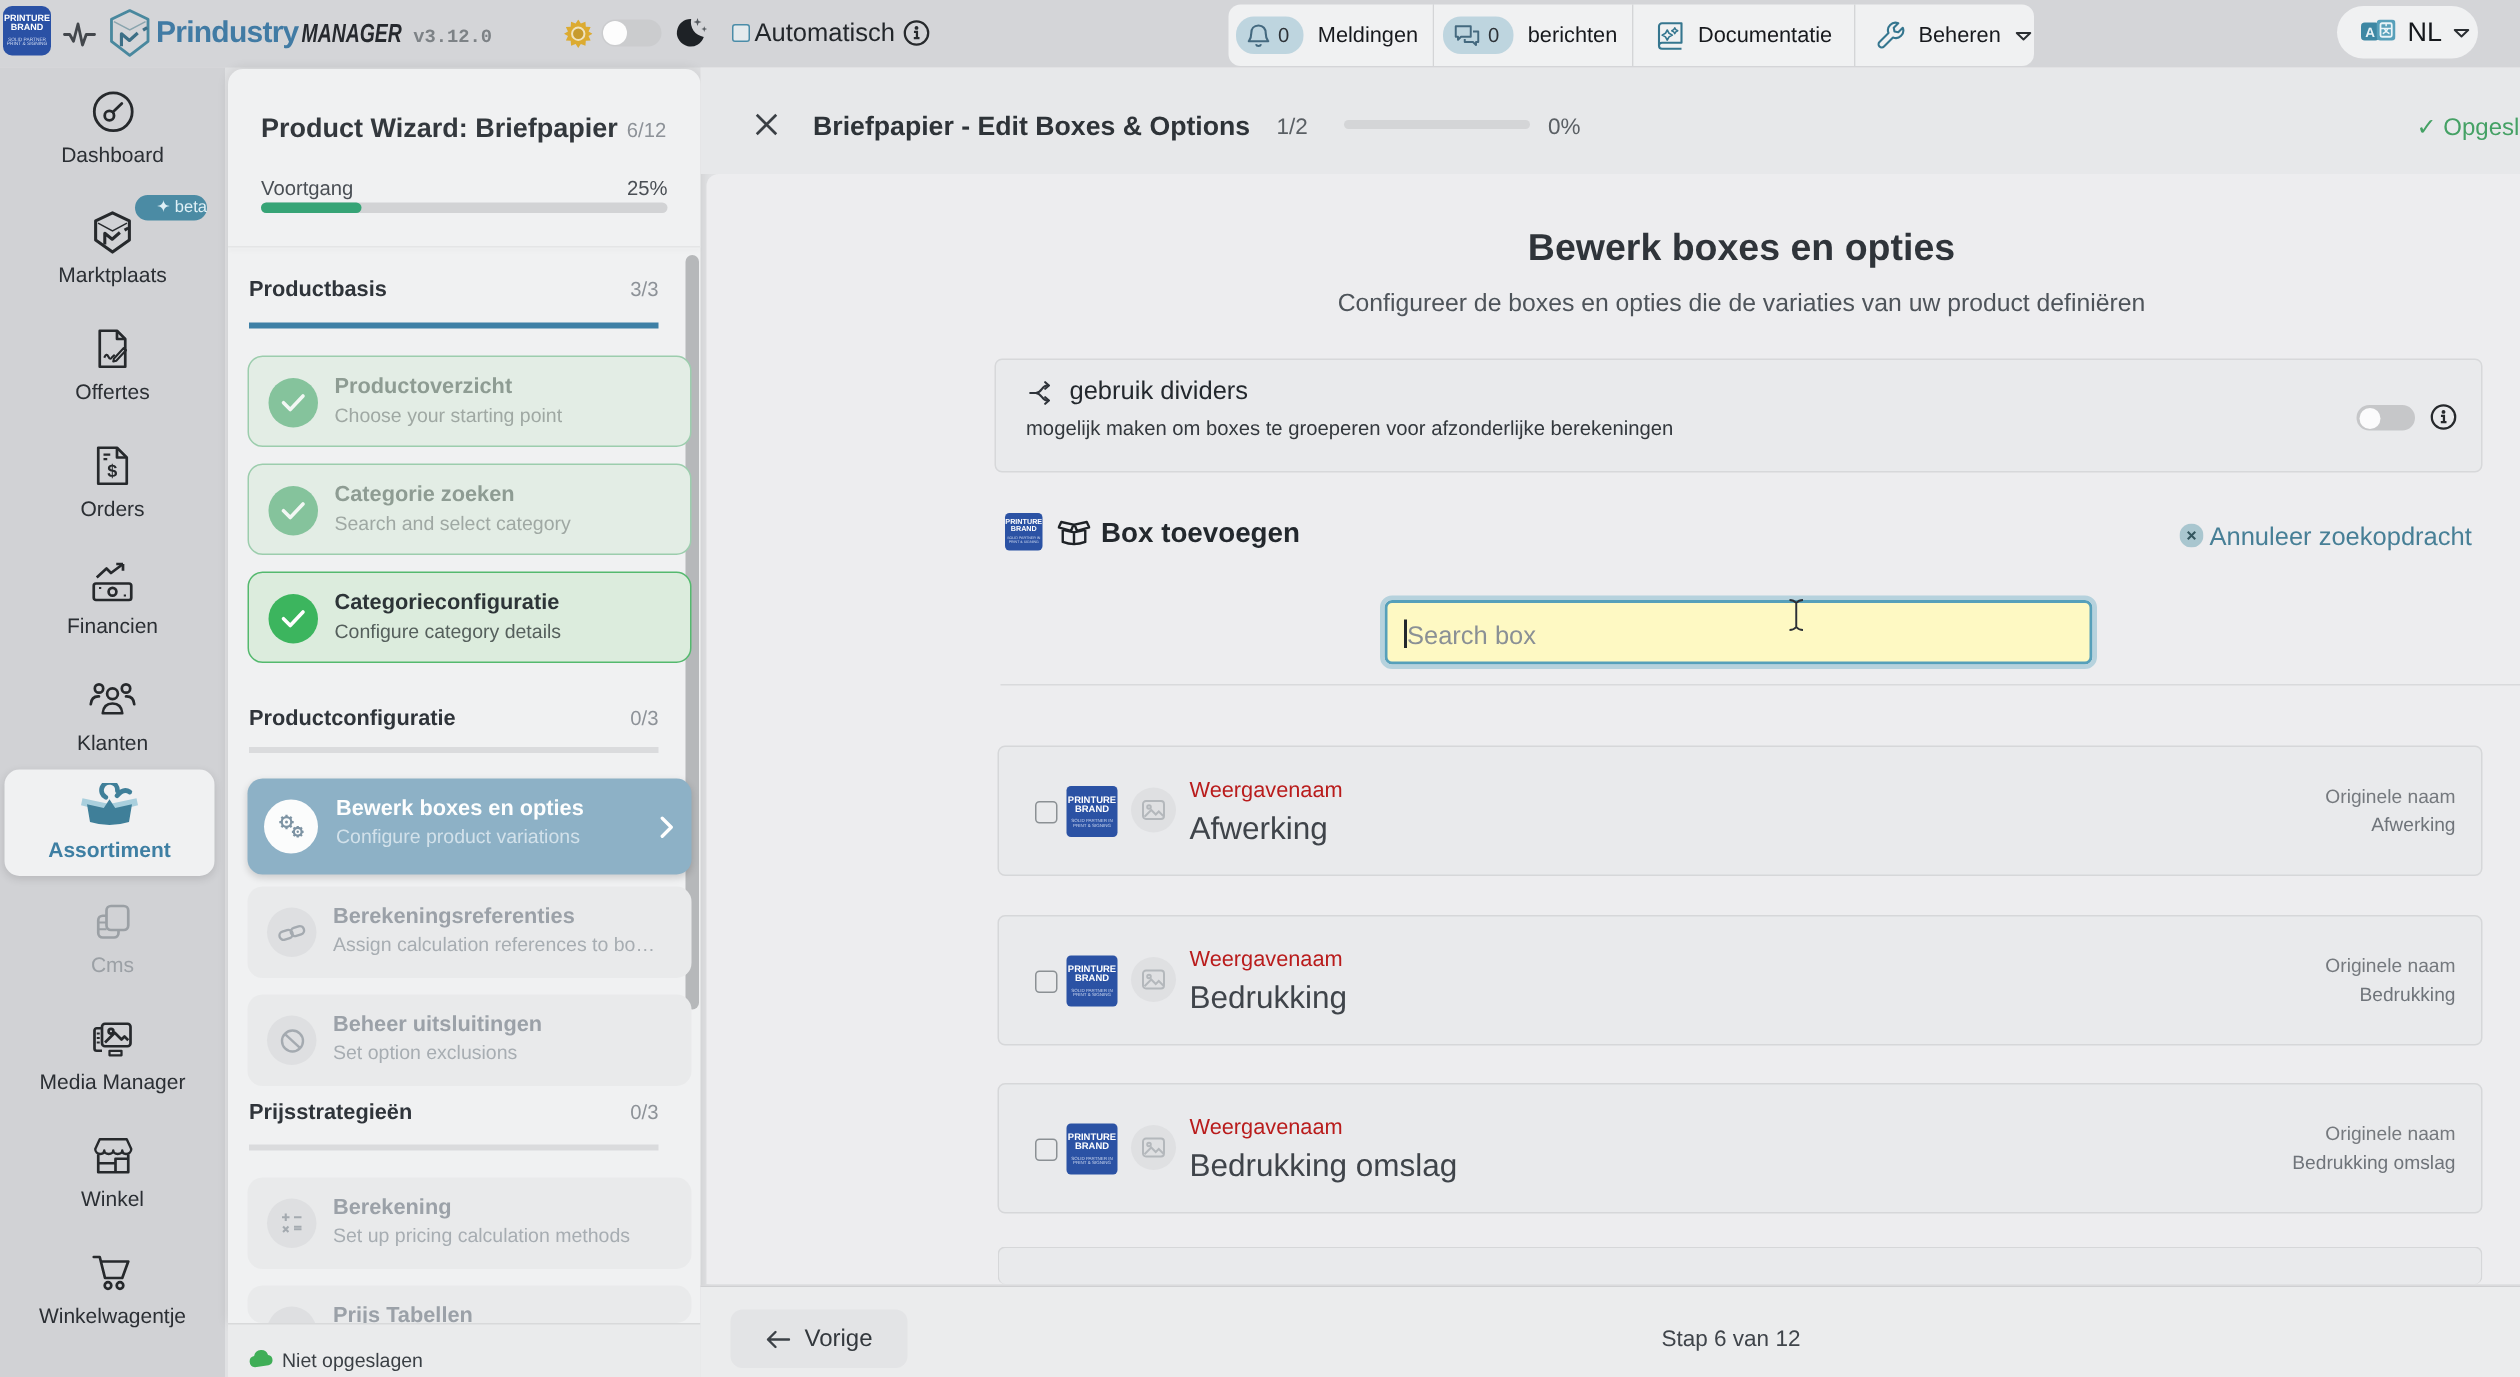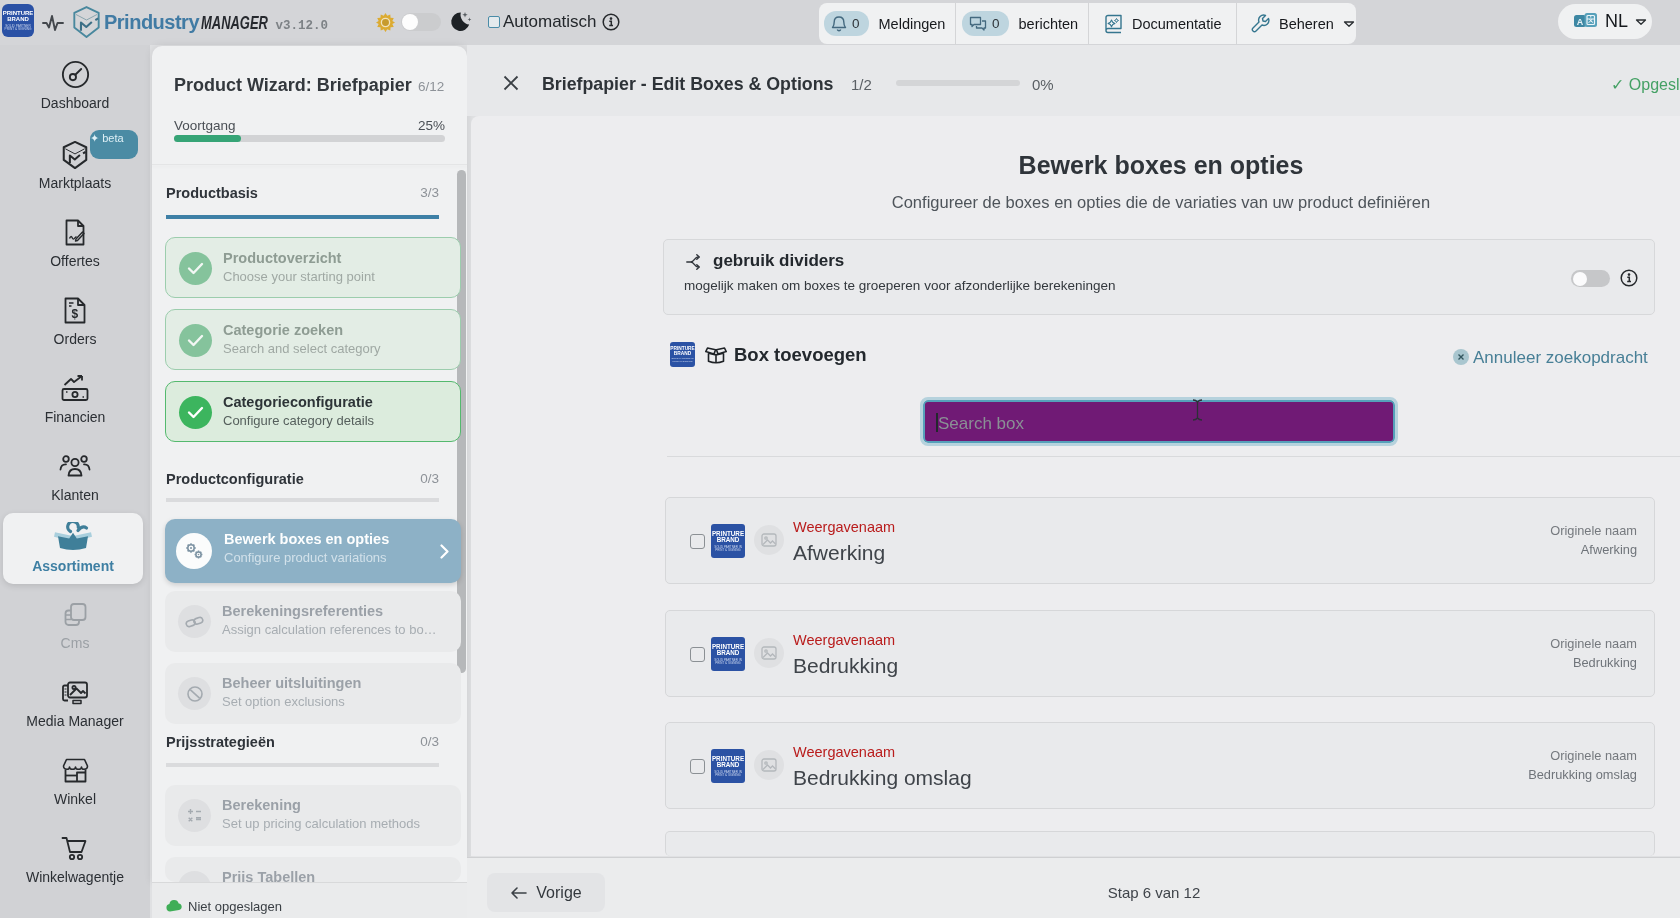--- a/index.html
+++ b/index.html
@@ -31,21 +31,21 @@
 #nlpill .nl { font-size:18px; color:#15181c; margin:0 6px 0 8px; }
 
 
 #sidebar { position:absolute; left:0; top:45px; width:150px; height:873px; background:#d1d2d5; }
 .snav { position:absolute; left:0; width:150px; text-align:center; color:#24282d; }
 .snav .ic { height:29px; display:flex; justify-content:center; align-items:center; }
 .snav .tx { font-size:14px; margin-top:6px; color:#2b2f34; }
 .snav.dis .tx { color:#9ba0a5; }
 #activecard { position:absolute; left:3px; top:513px; width:140px; height:71px; background:#f0f1f2; border-radius:10px; box-shadow:0 2px 6px rgba(0,0,0,.12); }
 #activecard .tx { font-size:14px; font-weight:bold; color:#3e7fa3; margin-top:6px; text-align:center; }
-#beta { position:absolute; left:90px; top:85px; width:48px; height:29px; background:#4b8ba4; border-radius:9px; color:#dff0f6; font-size:11px; text-align:left; line-height:16px; }
+#beta { position:absolute; left:90px; top:85px; width:48px; height:17px; background:#4b8ba4; border-radius:9px; color:#dff0f6; font-size:11px; text-align:right; line-height:16px; }
 
 
 #wizard { position:absolute; left:152px; top:46px; width:315px; height:836px; background:#f0f1f2; border-radius:10px 10px 0 0; box-shadow:0 0 8px rgba(0,0,0,.10); }
 #wiztitle { position:absolute; left:22px; top:29px; font-size:18px; font-weight:bold; color:#33383d; }
 #wiztitle .frac { font-size:13.5px; font-weight:normal; color:#8d9298; margin-left:6px; letter-spacing:0; }
 #voortgang { position:absolute; left:22px; top:72px; width:271px; font-size:13.5px; color:#4a4f55; }
 #voortgang .pct { float:right; }
 #wizbar { position:absolute; left:22px; top:89px; width:271px; height:7px; border-radius:4px; background:#d2d3d5; }
 #wizbar .fill { width:67px; height:7px; border-radius:4px; background:#36a476; }
 #wizdiv { position:absolute; left:0; top:118px; width:315px; height:1px; background:#e4e5e6; box-shadow:0 2px 3px rgba(0,0,0,.05); }
@@ -81,29 +81,29 @@
 #mclose { position:absolute; left:503px; top:75px; width:16px; height:16px; }
 #mtitle { position:absolute; left:542px; top:74px; font-size:17.8px; font-weight:bold; color:#2e3338; }
 #mfrac { position:absolute; left:851px; top:76px; font-size:15px; color:#5a5f64; }
 #mbar { position:absolute; left:896px; top:80px; width:124px; height:6px; border-radius:3px; background:#d4d5d7; }
 #mpct { position:absolute; left:1032px; top:76px; font-size:15px; color:#5a5f64; }
 #msaved { position:absolute; left:1611px; top:75px; font-size:16px; color:#45a165; white-space:nowrap; }
 #mpanel { position:absolute; left:471px; top:116px; width:1380px; height:740px; background:#ededef; border-radius:8px 0 0 0; }
 #h1 { position:absolute; left:471px; top:151px; width:1380px; text-align:center; font-size:25px; font-weight:bold; color:#2f343a; }
 #h2 { position:absolute; left:471px; top:193px; width:1380px; text-align:center; font-size:16.5px; color:#4e545a; }
 #divcard { position:absolute; left:663px; top:239px; width:992px; height:76px; background:#e9eaec; border:1px solid #d7d8da; border-radius:5px; }
-#divcard .t1 { position:absolute; left:49px; top:11px; font-size:17px; font-weight:bold; color:#23282d; }
+#divcard .t1 { position:absolute; left:49px; top:11px; font-size:17px; font-weight:normal; color:#23282d; }
 #divcard .t2 { position:absolute; left:20px; top:38px; font-size:13.5px; color:#33383d; }
 #divtoggle { position:absolute; left:907px; top:30px; width:39px; height:17px; border-radius:9px; background:#c6c7c9; }
 #divtoggle .knob { position:absolute; left:1.5px; top:1.5px; width:14px; height:14px; border-radius:7px; background:#fbfbfc; }
 #boxrow { position:absolute; left:670px; top:342px; height:26px; }
 #btlabel { position:absolute; left:734px; top:344px; font-size:18.5px; font-weight:bold; color:#23282d; }
 #annuleer { position:absolute; left:1453px; top:348px; }
 #annuleer .txt { position:absolute; left:20px; top:0px; font-size:17px; color:#477f96; white-space:nowrap; }
-#searchbox { position:absolute; left:923px; top:400px; width:472px; height:43px; border:2px solid #56a0ba; outline:3px solid #b6d2dd; border-radius:5px; background:#701a75; }
+#searchbox { position:absolute; left:923px; top:400px; width:472px; height:43px; border:2px solid #56a0ba; outline:3px solid #b6d2dd; border-radius:5px; background:#fef9c3; }
 #searchbox .ph { position:absolute; left:13px; top:12px; font-size:17px; color:#8a9095; }
 #searchbox .caret { position:absolute; left:11px; top:11px; width:1.5px; height:19px; background:#23282d; }
 #hdiv2 { position:absolute; left:667px; top:456px; width:1013px; height:1px; background:#d9dadc; }
 .brow { position:absolute; left:665px; width:990px; height:87px; background:#e9eaec; border:1px solid #d6d7d9; border-radius:5px; }
 .brow .chk { position:absolute; left:24px; top:36px; width:15px; height:15px; border:1.5px solid #8b9094; border-radius:3px; }
 .brow .plogo { position:absolute; left:45px; top:26px; width:34px; height:34px; background:#2b52a4; border-radius:3px; color:#fff; text-align:center; padding-top:7px; }
 .brow .plogo .l1 { font-size:6.3px; font-weight:bold; line-height:6.2px; }
 .brow .plogo .l2 { font-size:3px; line-height:3.4px; margin-top:2.5px; color:#cdd8ef; }
 .brow .imgc { position:absolute; left:88px; top:27px; width:30px; height:30px; border-radius:50%; background:#dfe0e2; display:flex; align-items:center; justify-content:center; }
 .brow .wn { position:absolute; left:127px; top:21px; font-size:14.5px; color:#b91c1c; }

